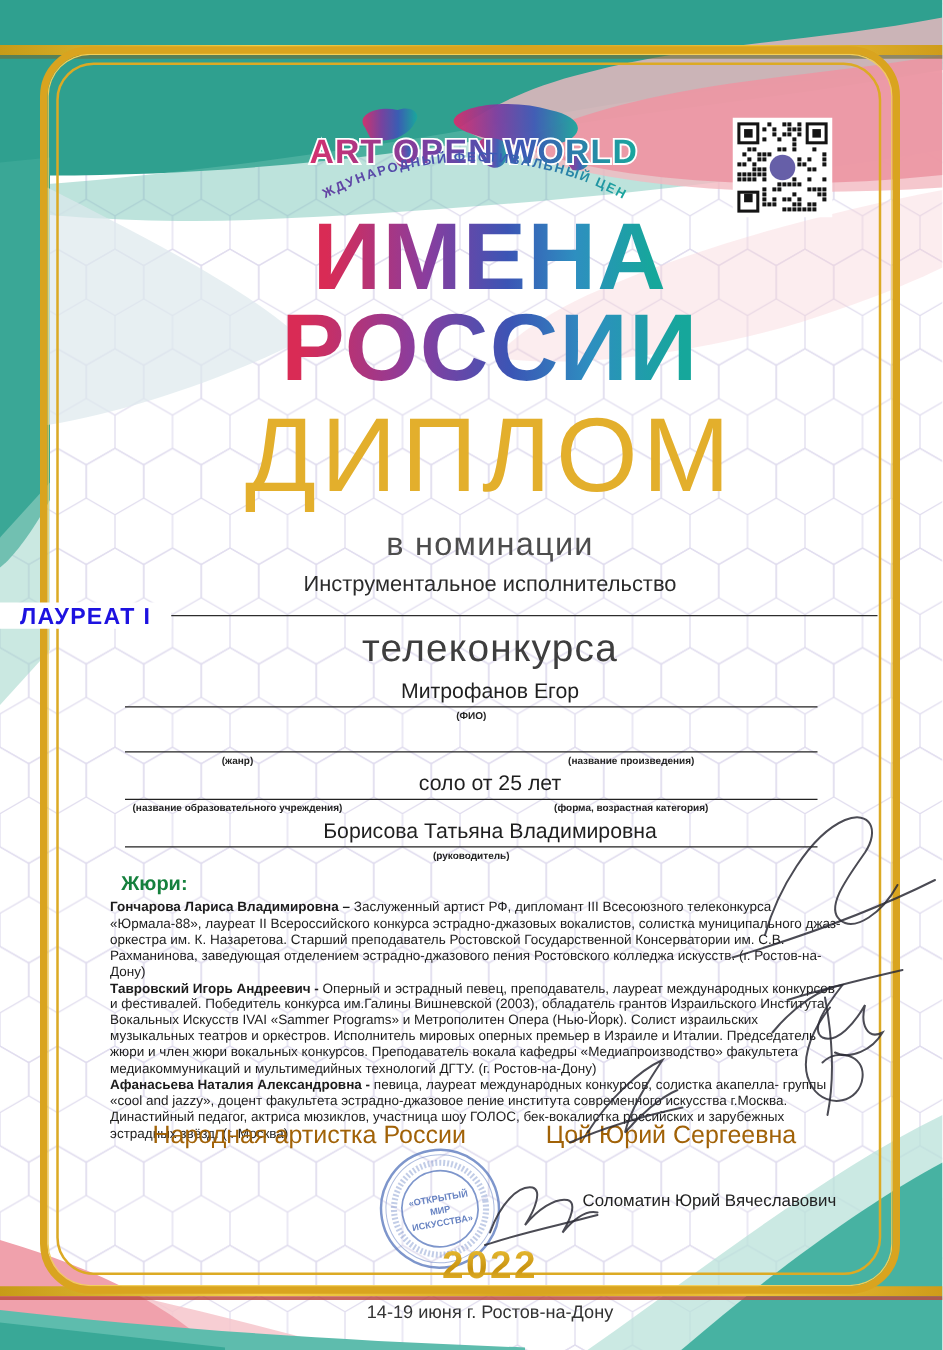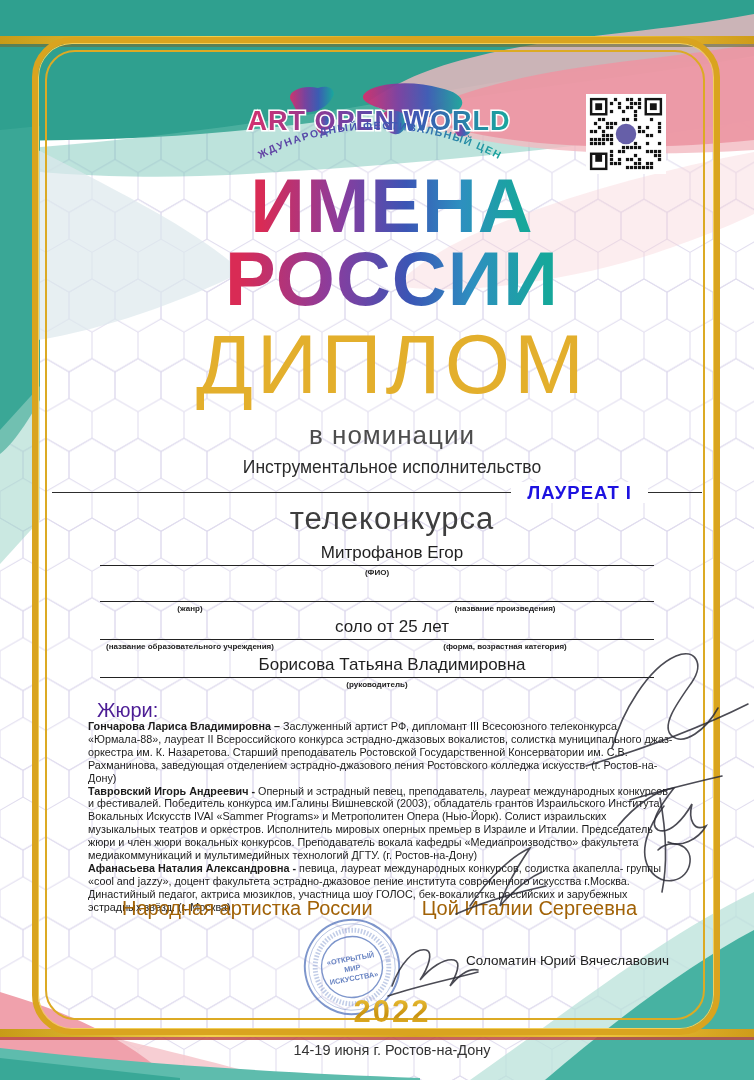--- a/index.html
+++ b/index.html
@@ -22,27 +22,27 @@
   
   .content{z-index:5;}
   .center{left:15px;width:754px;text-align:center;}
   .title-line{font-weight:800;font-size:76px;line-height:.96;letter-spacing:1px;
     background:linear-gradient(90deg,#d92b55 4%,#8a3d9e 32%,#3b55b5 55%,#2e8fc0 74%,#16a79b 96%);
     -webkit-background-clip:text;background-clip:text;color:transparent;display:inline-block;}
   .diploma-word{font-size:84px;font-weight:500;letter-spacing:4px;color:#e3af2c;line-height:1;}
   .nom-intro{font-size:26px;color:#4d4d4d;letter-spacing:1px;}
   .nom-value{font-size:17.5px;color:#2b2b2b;}
   .award-line{left:52px;right:52px;top:492px;border-top:1.5px solid #2d2d2d;z-index:5;position:absolute;}
-  .award-label{left:0;width:648px;top:482px;text-align:right;z-index:6;}
+  .award-label{left:0;width:648px;top:482px;text-align:left;z-index:6;}
   .award-label span{background:#fff;padding:0 16px;color:#1d12e0;font-weight:700;font-size:18.5px;letter-spacing:1px;}
   .awarded-word{font-size:31px;color:#3e3e3e;letter-spacing:1px;}
   .field-value{font-size:17px;color:#1f1f1f;}
   .field-line{left:100px;right:100px;border-top:1.4px solid #222;position:absolute;z-index:5;}
   .field-label{font-size:8px;font-weight:700;color:#222;position:absolute;z-index:5;}
-  .jury-head{font-size:20px;font-weight:400;color:#4c1d95;}
+  .jury-head{font-size:16px;font-weight:700;color:#15803d;}
   .jury-text{left:88px;top:720px;width:588px;font-size:10.8px;line-height:12.9px;color:#1c1c1c;text-align:left;}
   .jury-text p{margin:0;}
   .jury-text b{font-weight:700;}
   .honored{font-size:20px;color:#a16207;font-weight:500;}
   .sig-block{font-size:13.5px;color:#222;text-align:left;line-height:1.45;}
   .year{font-size:31px;font-weight:700;letter-spacing:2px;
     background:linear-gradient(180deg,#f1c83e,#c8920f 60%,#eebf33);
     -webkit-background-clip:text;background-clip:text;color:transparent;}
   .footer-text{font-size:14.5px;color:#333;}
   .stamp-wrap{transform:rotate(-10deg);opacity:.92;}
@@ -271,21 +271,21 @@
   <div class="abs content center field-label" style="top:680px;left:0;width:754px;">(руководитель)</div>
 
   <div class="abs content jury-head" style="left:97px;top:699px;">Жюри:</div>
   <div class="abs content jury-text">
     <p><b>Гончарова Лариса Владимировна –</b> <span>Заслуженный артист РФ, дипломант III Всесоюзного телеконкурса «Юрмала-88», лауреат II Всероссийского конкурса эстрадно-джазовых вокалистов, солистка муниципального джаз-оркестра им. К. Назаретова. Старший преподаватель Ростовской Государственной Консерватории им. С.В. Рахманинова, заведующая отделением эстрадно-джазового пения Ростовского колледжа искусств. (г. Ростов-на-Дону)</span></p>
     <p><b>Тавровский Игорь Андреевич -</b> <span>Оперный и эстрадный певец, преподаватель, лауреат международных конкурсов и фестивалей. Победитель конкурса им.Галины Вишневской (2003), обладатель грантов Израильского Института Вокальных Искусств IVAI «Sammer Programs» и Метрополитен Опера (Нью-Йорк). Солист израильских музыкальных театров и оркестров. Исполнитель мировых оперных премьер в Израиле и Италии. Председатель жюри и член жюри вокальных конкурсов. Преподаватель вокала кафедры «Медиапроизводство» факультета медиакоммуникаций и мультимедийных технологий ДГТУ. (г. Ростов-на-Дону)</span></p>
     <p><b>Афанасьева Наталия Александровна -</b> <span>певица, лауреат международных конкурсов, солистка акапелла- группы «cool and jazzy», доцент факультета эстрадно-джазовое пение института современного искусства г.Москва. Династийный педагог, актриса мюзиклов, участница шоу ГОЛОС, бек-вокалистка российских и зарубежных эстрадных звёзд. (г. Москва)</span></p>
   </div>
 
   <div class="abs content honored" style="left:122px;top:897px;">Народная артистка России</div>
-  <div class="abs content honored" style="left:400px;top:897px;width:237px;text-align:right;">Цой Италии Сергеевна</div>
+  <div class="abs content honored" style="left:400px;top:897px;width:237px;text-align:right;">Цой Юрий Сергеевна</div>
 
   <div class="abs content sig-block" style="left:466px;top:951px;">Соломатин Юрий Вячеславович</div>
 
   <div class="abs content stamp-wrap" style="left:297px;top:912px;">
     <svg width="110" height="110" viewBox="0 0 112 112">
       <circle cx="56" cy="56" r="48" fill="none" stroke="#5b79bd" stroke-width="2" opacity=".85"></circle>
       <circle cx="56" cy="56" r="44" fill="none" stroke="#5b79bd" stroke-width=".8" opacity=".55"></circle>
       <circle cx="56" cy="56" r="37.5" fill="none" stroke="#5b79bd" stroke-width="5" stroke-dasharray="1.6 1.6" opacity=".4"></circle>
       <circle cx="56" cy="56" r="31" fill="none" stroke="#5b79bd" stroke-width="1.4" opacity=".85"></circle>
       <g font-family="Liberation Sans, sans-serif" font-size="7.5" font-weight="700" fill="#5b79bd" text-anchor="middle">

